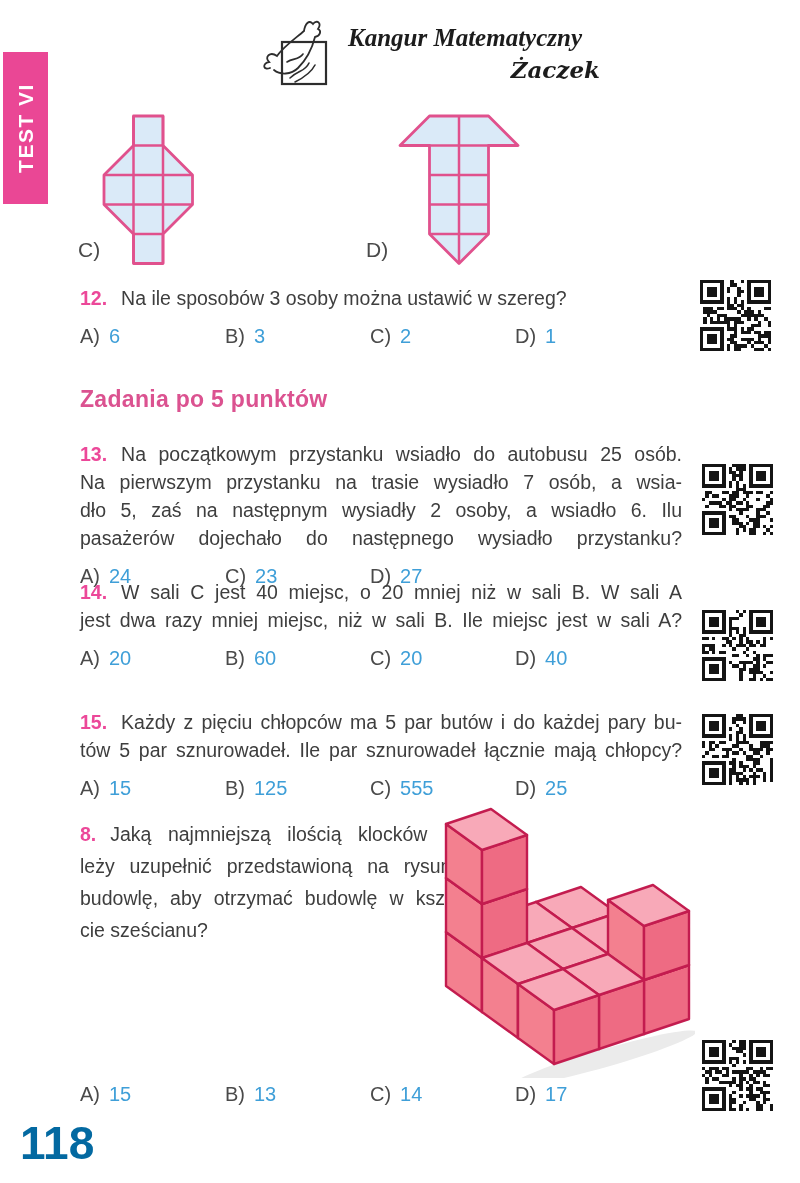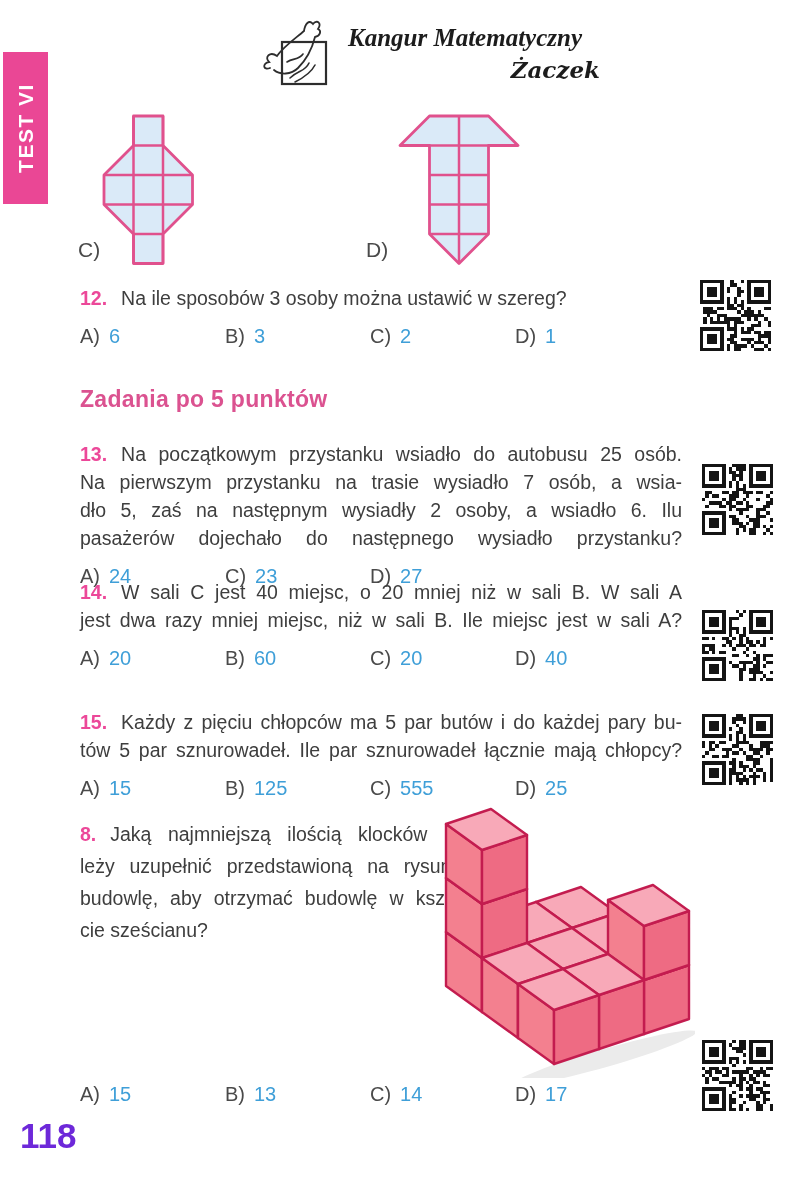--- a/index.html
+++ b/index.html
@@ -60,21 +60,21 @@
   .qr1{left:698px;top:278px;}
   .qr2{left:700px;top:462px;}
   .qr3{left:700px;top:608px;}
   .qr4{left:700px;top:712px;}
   .qr5{left:700px;top:1038px;}
 
   
   .cube-figure{left:440px;top:800px;width:255px;height:278px;}
 
   
-  .page-num{left:20px;top:1116px;font-size:35px;font-weight:800;color:#6d28d9;}
+  .page-num{left:20px;top:1116px;font-size:46px;font-weight:800;color:#0369a1;}
 </style>
 </head>
 <body>
 
 <div class="abs side-tab">
   <span>TEST VI</span>
 </div>
 
 <div class="abs logo">
   <svg viewBox="0 0 74 72" fill="none" stroke="#2d2d2d">

